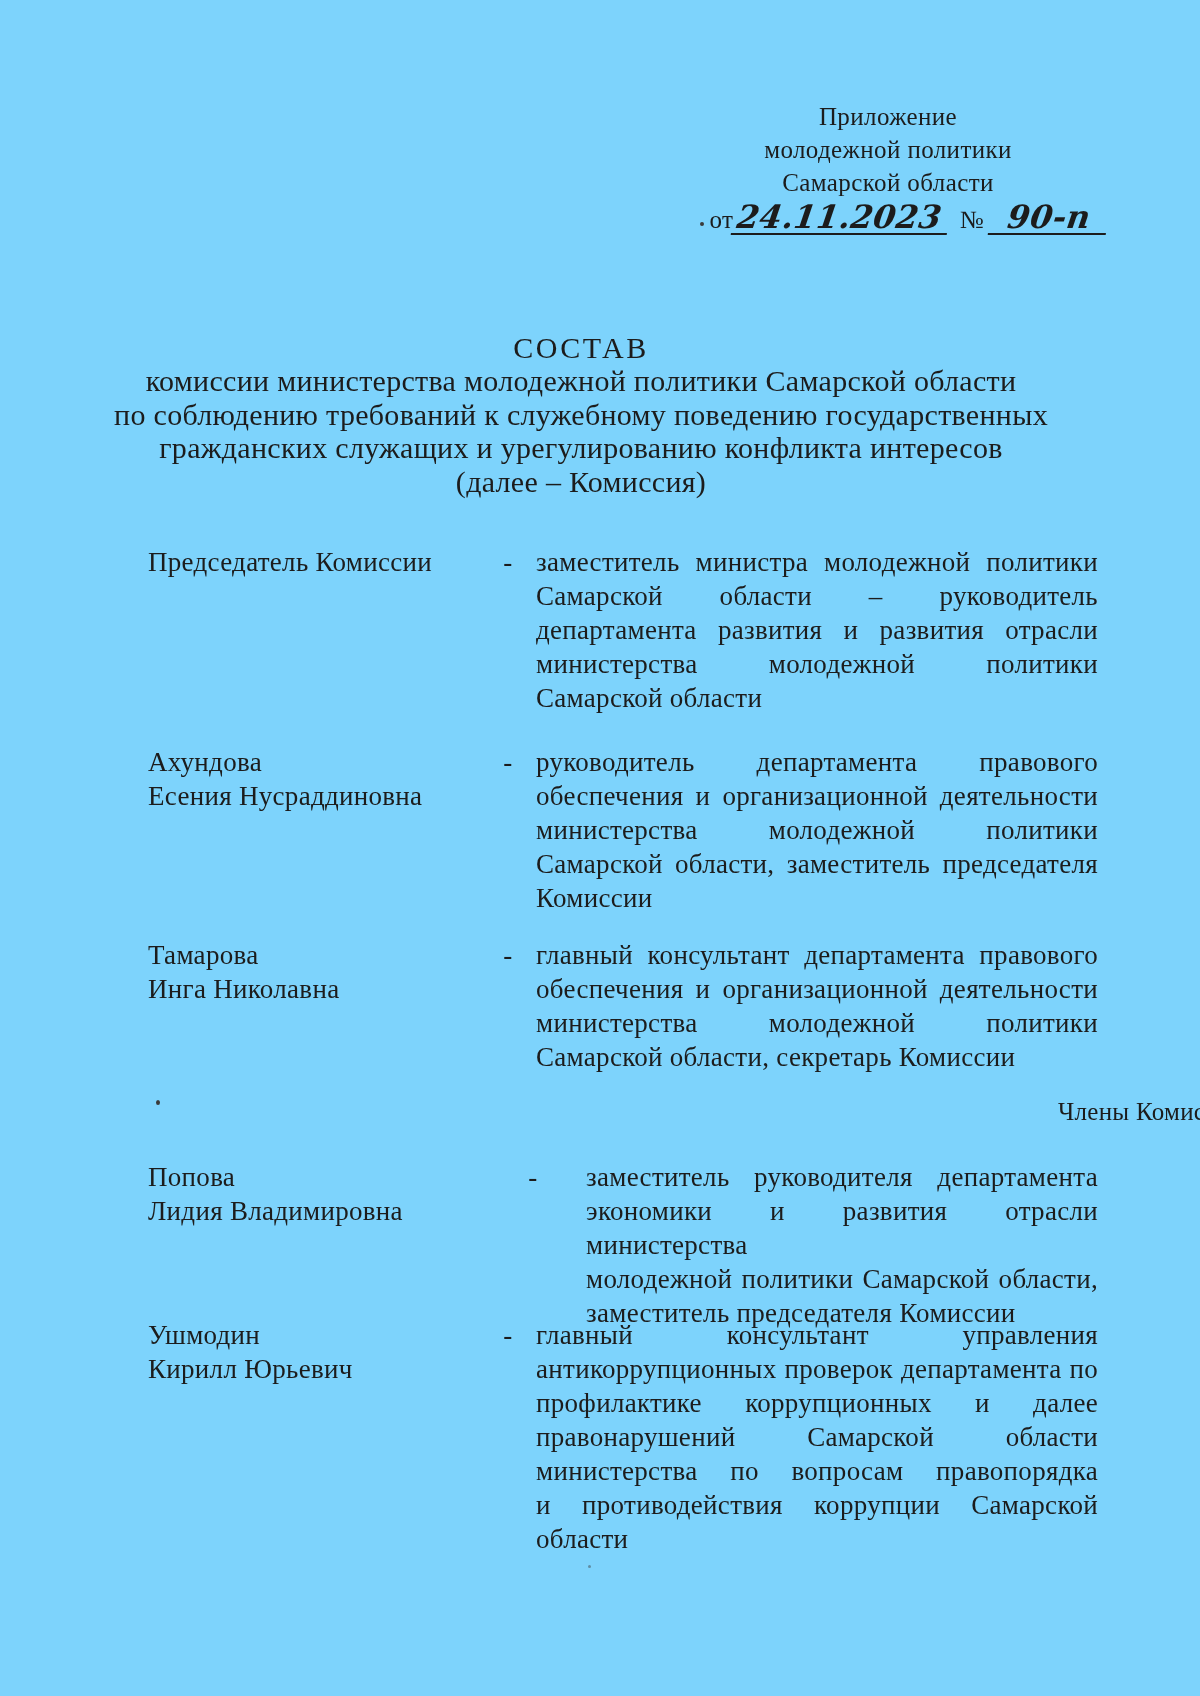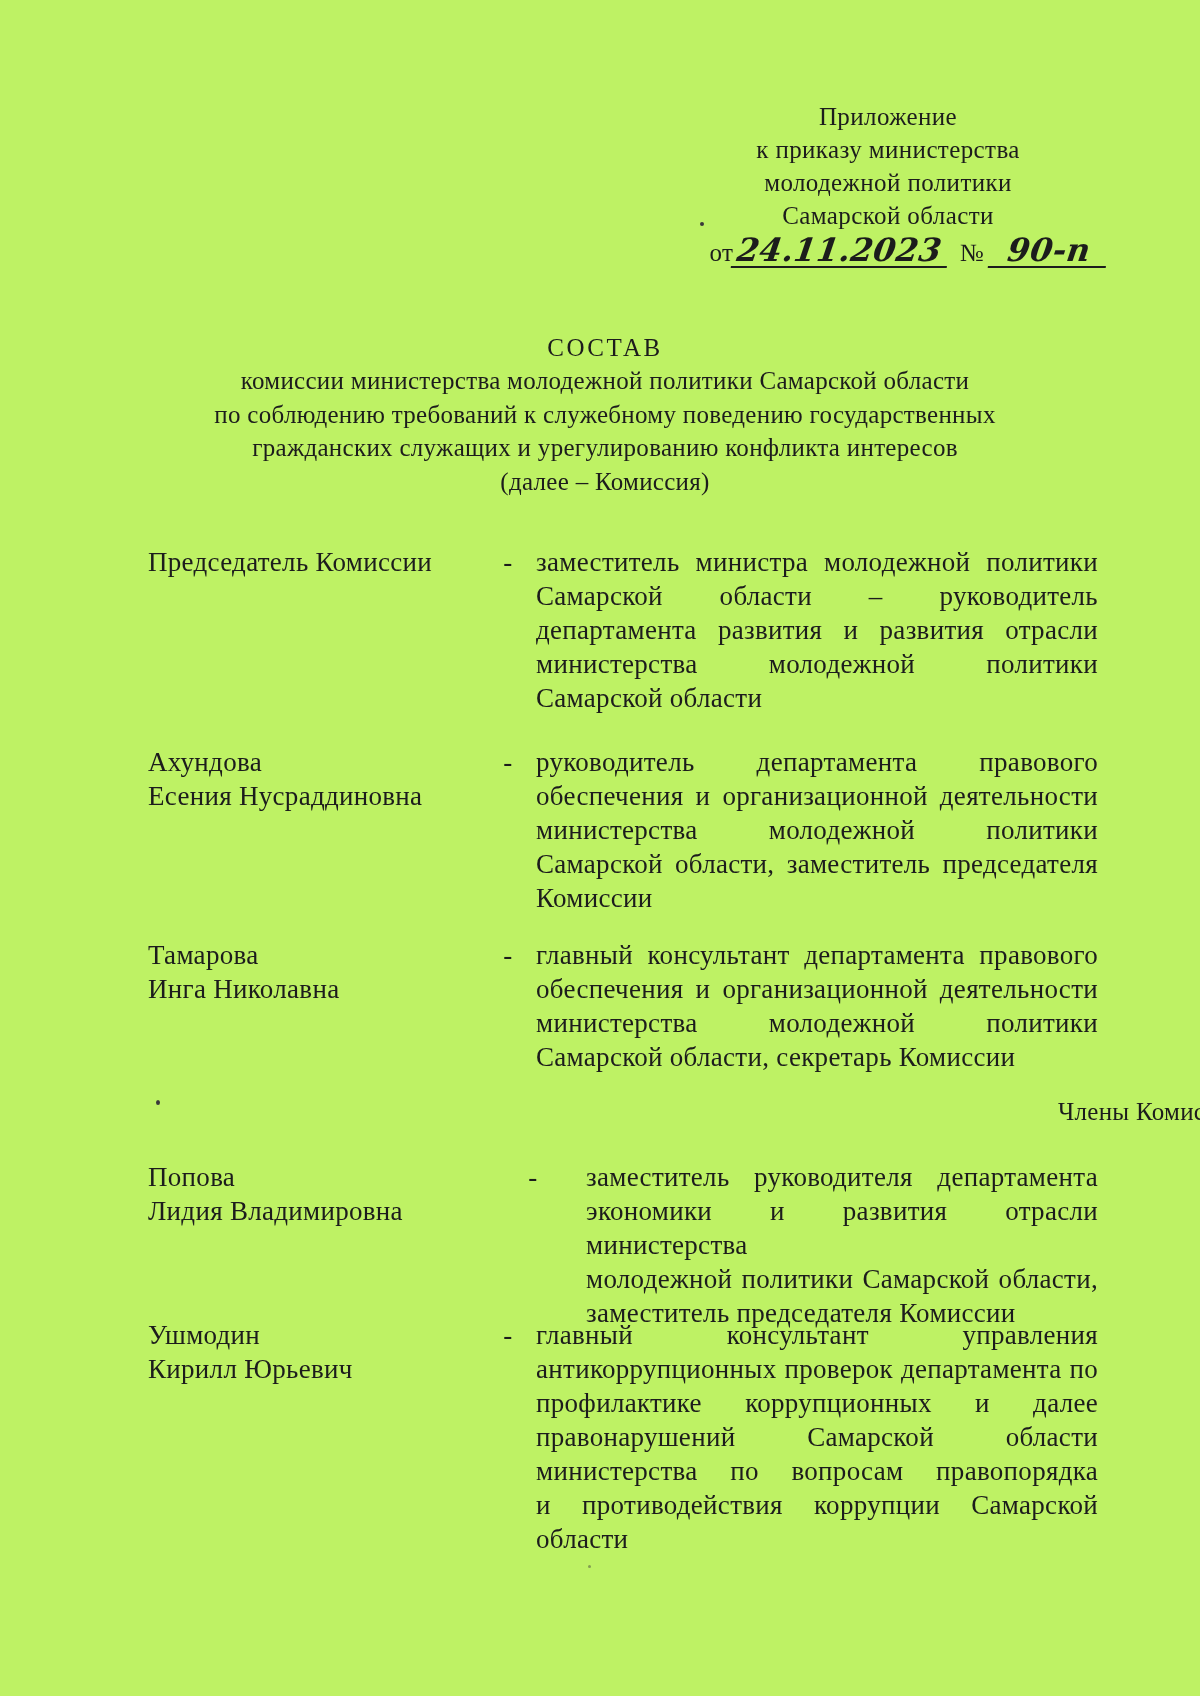--- a/index.html
+++ b/index.html
@@ -1,20 +1,20 @@
 <!DOCTYPE html>
 <html><head>
 <meta charset="utf-8">
 <style>
   html,body { margin:0; padding:0; background:#fff; }
   .page {
     position:relative;
     width:1200px;
     height:1696px;
-    background:#bef264;
+    background:#7dd3fc;
     font-family:"Liberation Serif","DejaVu Serif",serif;
     color:#1c1c1c;
     overflow:hidden;
   }
 
   
   .header-block {
     position:absolute;
     top:100px; left:668px;
     width:440px;
@@ -41,24 +41,24 @@
     transform:skewX(-8deg);
   }
   .uline { border-bottom:2px solid #1c1c1c; }
   .hw-date { padding:0 8px 1px 4px; }
   .num-sign { line-height:30px; margin-left:10px; }
   .hw-num  { min-width:118px; text-align:center; margin-left:6px; padding-bottom:1px; }
 
   
   .title-block {
     position:absolute;
-    top:331px; left:100px;
+    top:331px; left:76px;
     width:1010px;
     text-align:center;
-    font-size:25px;
+    font-size:30px;
     line-height:33.4px;
     letter-spacing:0.3px;
   }
   .title-heading { letter-spacing:2.5px; }
 
   
   .member-row {
     position:absolute;
     left:148px;
     width:950px;
@@ -92,21 +92,20 @@
   .speck.s2 { width:4px; height:5px; top:1100px; left:156px; }
   .speck.s3 { width:3px; height:3px; top:1565px; left:588px; opacity:.45; }
 </style>
 </head>
 <body>
 
 <div class="page">
 
   <div class="header-block">
     <div>Приложение</div>
-    <div>к приказу министерства</div>
     <div>молодежной политики</div>
     <div>Самарской области</div>
     <div class="order-line">
       <span class="order-prefix">от</span>
       <span class="handwriting uline hw-date">24.11.2023</span>
       <span class="num-sign">№</span>
       <span class="handwriting uline hw-num">90-п</span>
     </div>
   </div>
 

